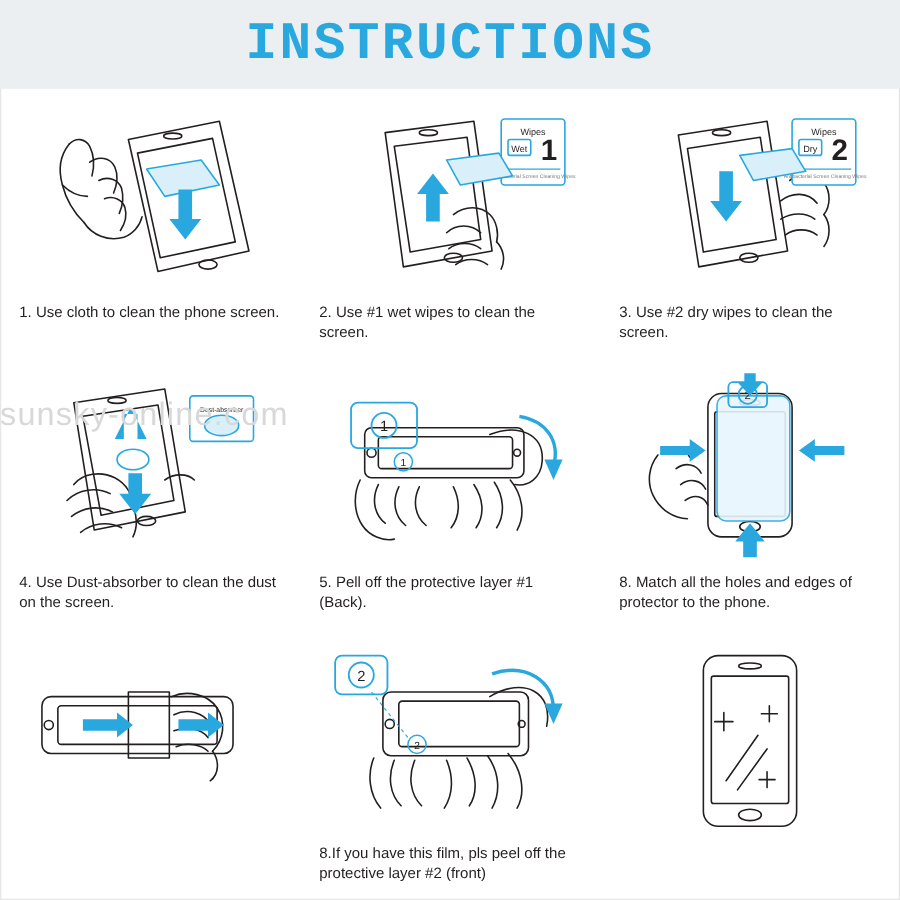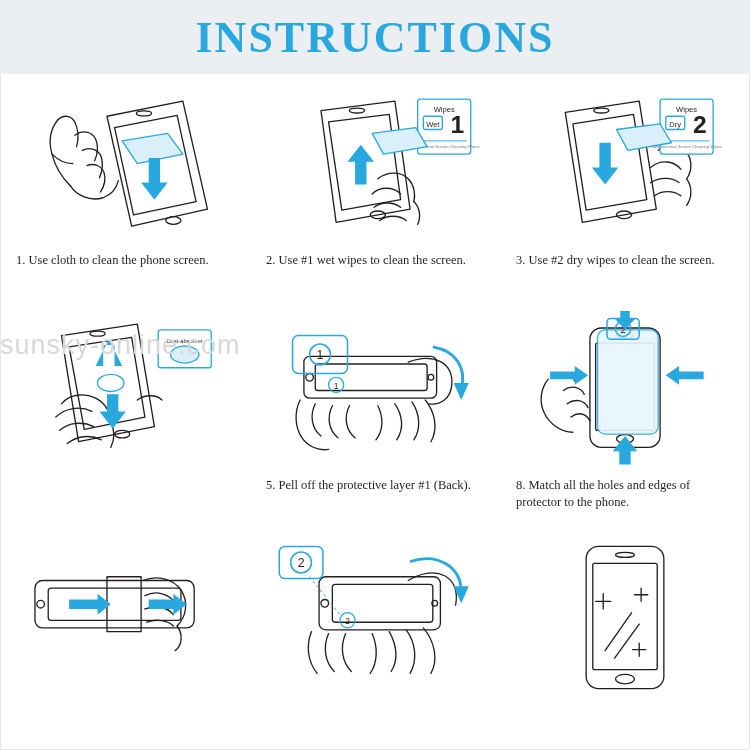--- a/index.html
+++ b/index.html
@@ -30,21 +30,21 @@
     background: #eceff1;
     display: flex;
     align-items: center;
     justify-content: center;
   }
   .header-title {
     color: #29a8e0;
     font-size: 44px;
     font-weight: bold;
     letter-spacing: 2px;
-    font-family: Liberation Serif, serif;
+    font-family: Liberation Mono, monospace;
   }
   
   .grid {
     position: absolute;
     left: 0;
     top: 74px;
     width: 750px;
     height: 676px;
     display: grid;
     grid-template-columns: repeat(3, 1fr);
@@ -69,21 +69,21 @@
     width: 100%;
     height: 100%;
   }
   .caption {
     width: 100%;
     margin-top: 6px;
     font-size: 12.5px;
     line-height: 1.35;
     color: #231f20;
     text-align: left;
-    font-family: Liberation Serif, serif;
+    font-family: Liberation Sans, sans-serif;
   }
   
   .watermark {
     position: absolute;
     left: 0;
     top: 330px;
     width: 648px;
     text-align: left;
     font-size: 27px;
     color: #d8d8d8;
@@ -252,20 +252,21 @@
 
           <g fill="#29a8e0">
             <path d="M92 34 L104 34 L104 56 L112 56 L98 28 L84 56 L92 56 Z"></path>
           </g>
 
           <g fill="#29a8e0">
             <path d="M96 86 L108 86 L108 104 L116 104 L102 122 L88 104 L96 104 Z"></path>
           </g>
         </svg>
       </div>
+      <div class="caption">4. Use Dust-absorber to clean the dust on the screen.</div>
     </div>
 
     <div class="cell">
       <div class="figure">
         <svg viewBox="0 0 230 165" xmlns="http://www.w3.org/2000/svg">
           <g fill="none" stroke="#231f20" stroke-width="1.4" stroke-linecap="round" stroke-linejoin="round">
 
             <rect x="40" y="46" width="140" height="44" rx="6"></rect>
             <rect x="52" y="54" width="118" height="28" rx="3"></rect>
             <circle cx="46" cy="68" r="4"></circle>
@@ -400,20 +401,21 @@
             <circle cx="86" cy="86" r="8"></circle>
           </g>
           <text x="86" y="90" font-family="Liberation Sans, sans-serif" font-size="9" fill="#231f20" text-anchor="middle">2</text>
 
           <path d="M46 40 L78 80" stroke="#29a8e0" stroke-width="1" stroke-dasharray="3 3" fill="none"></path>
 
           <path d="M152 24 C182 14 206 30 206 56" fill="none" stroke="#29a8e0" stroke-width="3"></path>
           <path d="M206 68 L198 50 L214 50 Z" fill="#29a8e0"></path>
         </svg>
       </div>
+      <div class="caption">8.If you have this film, pls peel off the protective layer #2 (front)</div>
     </div>
 
     <div class="cell">
       <div class="figure">
         <svg viewBox="0 0 230 165" xmlns="http://www.w3.org/2000/svg">
           <g fill="none" stroke="#231f20" stroke-width="1.4" stroke-linecap="round" stroke-linejoin="round">
             <rect x="74" y="8" width="82" height="150" rx="13"></rect>
             <rect x="81" y="26" width="68" height="112" rx="2"></rect>
             <ellipse cx="115" cy="17" rx="10" ry="2.6"></ellipse>
             <ellipse cx="115" cy="148" rx="10" ry="5"></ellipse>

